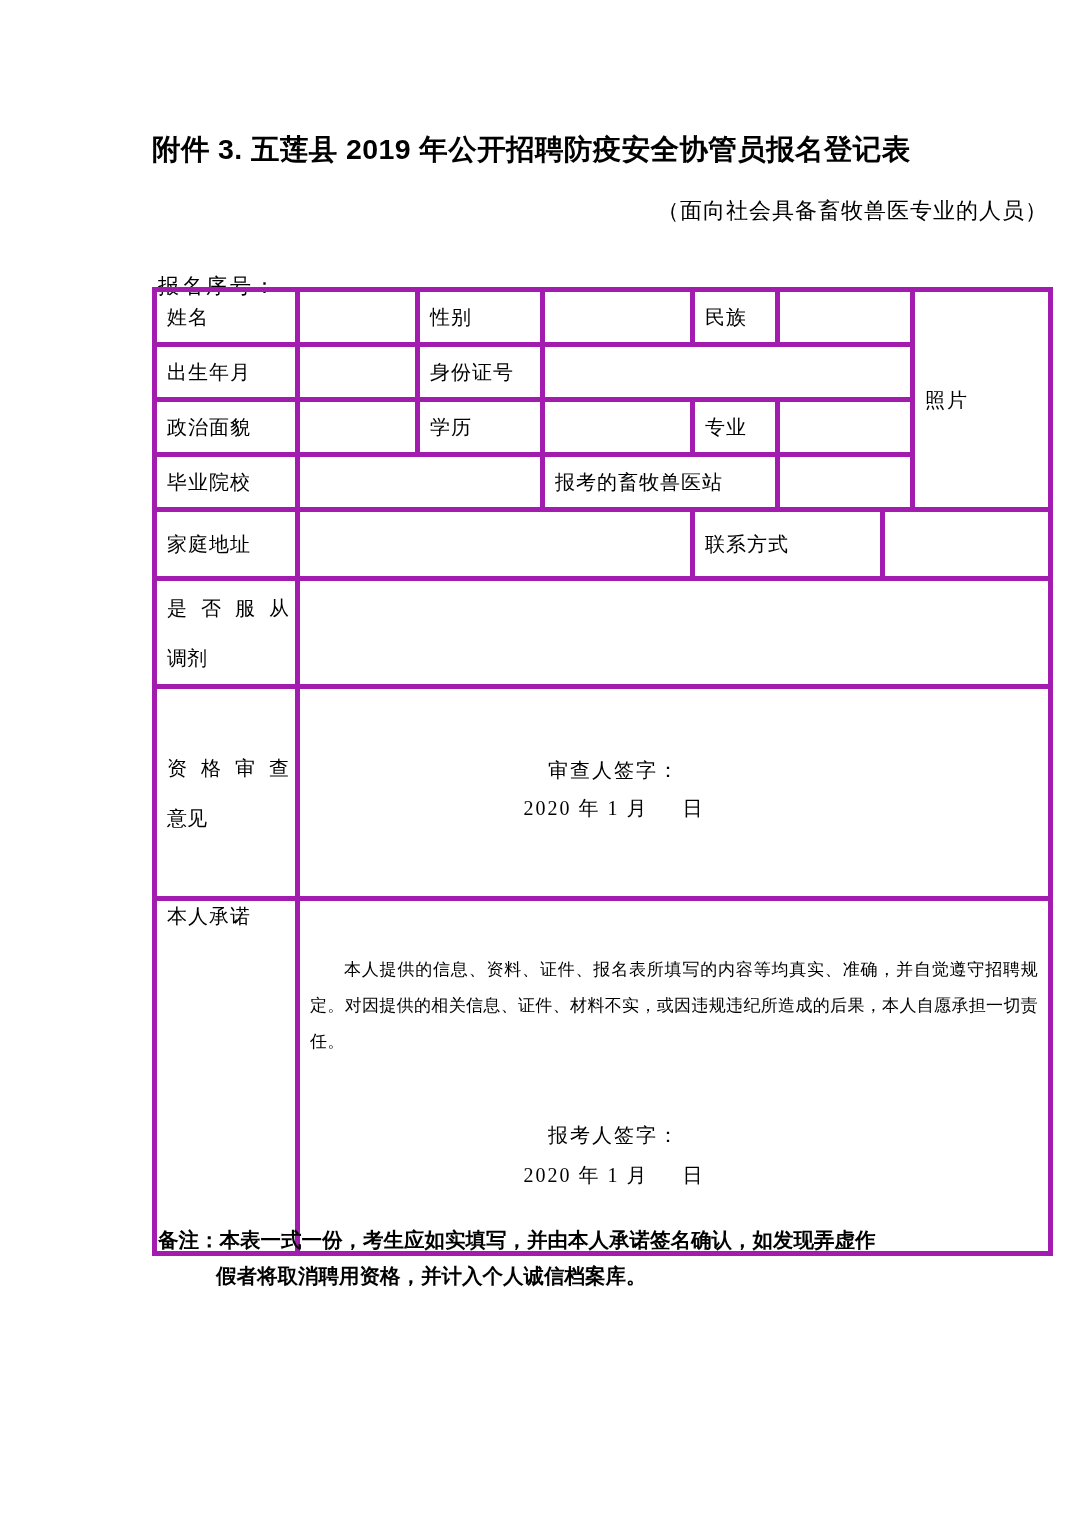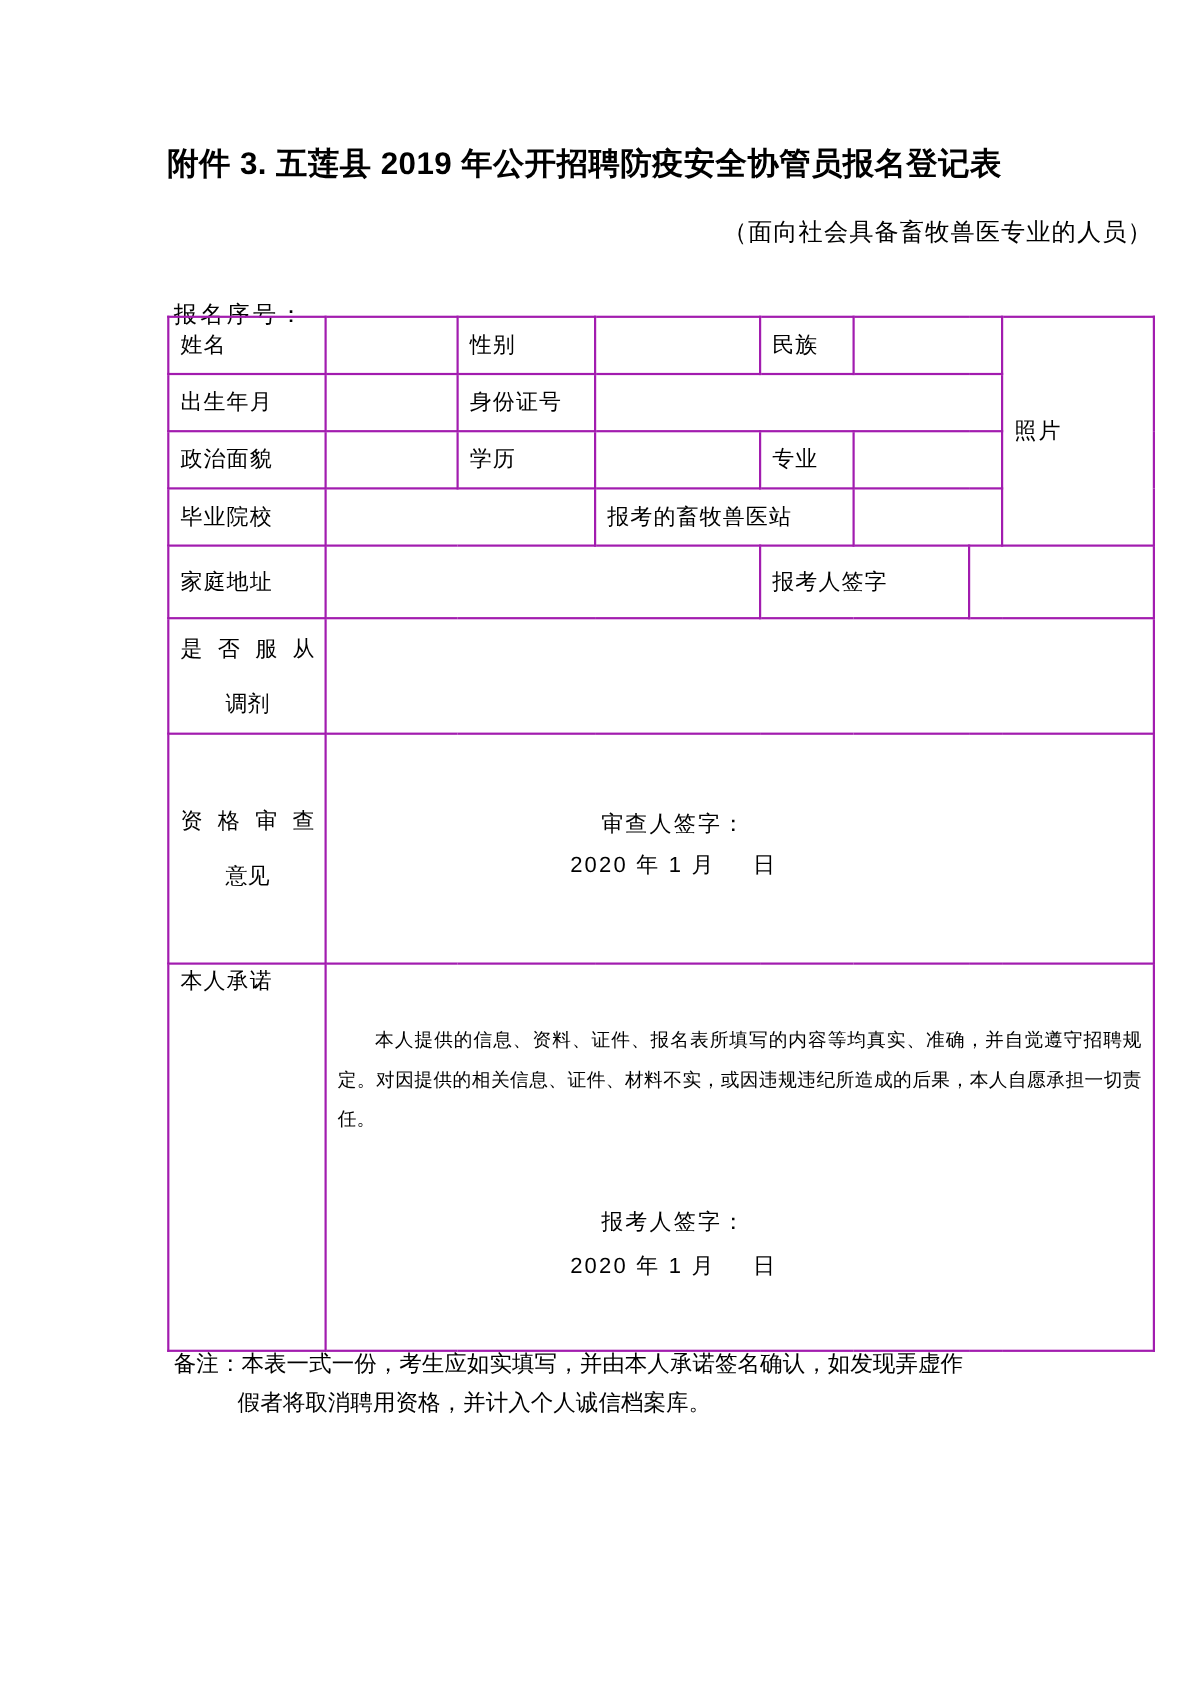--- a/index.html
+++ b/index.html
@@ -60,22 +60,22 @@
   
   .form-table {
     position: absolute;
     left: 152px;
     top: 287px;
     width: 896px;
     border-collapse: collapse;
     table-layout: fixed;
   }
   .form-table td {
-    border: 2px solid #a21caf;
-    font-family: Liberation Sans, sans-serif;
+    border: 5px solid #a21caf;
+    font-family: Liberation Serif, serif;
     font-size: 20px;
     padding: 0 10px;
     vertical-align: middle;
     line-height: 1.5;
   }
   .lbl { white-space: nowrap; letter-spacing: 1px; }
   .r-tall { height: 50px; }
 
   
   .stack-label {
@@ -86,21 +86,20 @@
   }
   .stack-label .l1 {
     display: block;
     text-align: justify;
     text-align-last: justify;
     width: 122px;
   }
   .stack-label .l2 {
     display: block;
     width: 122px;
-    text-align: center;
     margin-top: 20px;
   }
 
   .photo-cell {
     vertical-align: top;
     padding-top: 14px;
     padding-left: 14px;
     letter-spacing: 2px;
   }
   .sig-line {
@@ -138,21 +137,21 @@
 
   .date-sp { display: inline-block; width: 34px; }
 
   
   .footnote {
     position: absolute;
     left: 158px;
     top: 1222px;
     width: 830px;
     font-family: "Liberation Sans", sans-serif;
-    font-weight: normal;
+    font-weight: bold;
     font-size: 20.5px;
     line-height: 1.75;
   }
   .footnote .ln2 { display: block; padding-left: 58px; }
 </style>
 </head>
 <body>
 
 <div class="page">
 
@@ -202,21 +201,21 @@
     <tr>
       <td class="lbl r-tall">毕业院校</td>
       <td class="r-tall" colspan="2"></td>
       <td class="lbl r-tall" colspan="2">报考的畜牧兽医站</td>
       <td class="r-tall" colspan="2"></td>
     </tr>
 
     <tr>
       <td class="lbl" style="height:64px">家庭地址</td>
       <td colspan="3"></td>
-      <td class="lbl" colspan="2">报考人签字</td>
+      <td class="lbl" colspan="2">联系方式</td>
       <td colspan="2"></td>
     </tr>
 
     <tr>
       <td class="stack-label" style="height:103px">
         <span class="l1">是否服从</span>
         <span class="l2">调剂</span>
       </td>
       <td colspan="7"></td>
     </tr>

